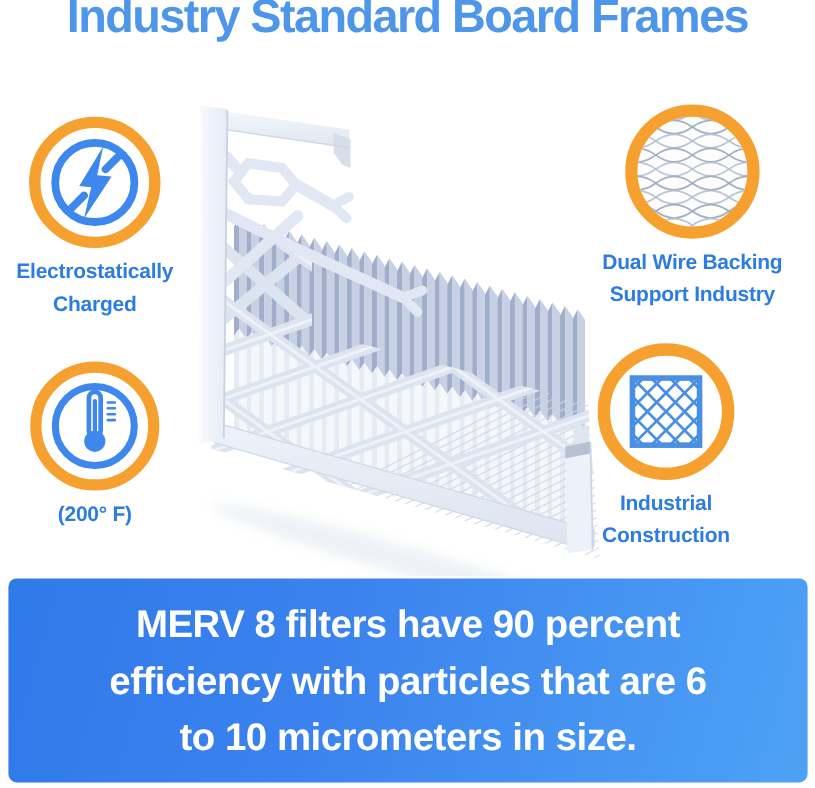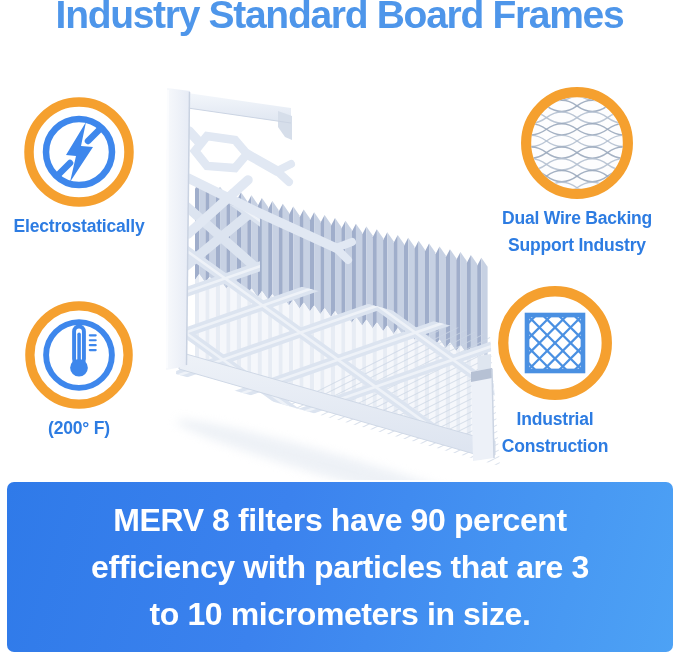--- a/index.html
+++ b/index.html
@@ -302,20 +302,21 @@
       <svg width="112" height="112" viewBox="0 0 112 112" xmlns="http://www.w3.org/2000/svg">
         <circle cx="56" cy="56" r="50" fill="#ffffff" stroke="var(--ring-orange)" stroke-width="9.5"></circle>
         <circle cx="56" cy="56" r="33" fill="none" stroke="var(--icon-blue)" stroke-width="6.5"></circle>
         <line x1="77" y1="33" x2="65" y2="45" stroke="var(--icon-blue)" stroke-width="6.5" stroke-linecap="round"></line>
         <line x1="35" y1="79" x2="47" y2="67" stroke="var(--icon-blue)" stroke-width="6.5" stroke-linecap="round"></line>
         <path d="M63,26 L43,59 L53,60 L47,86 L70,51 L58,50 Z" fill="var(--icon-blue)"></path>
       </svg>
     </div>
     <div class="labels">
       <div>Electrostatically</div>
+      <div>Charged</div>
     </div>
   </div>
 
   <div class="feature" id="feature-wire">
     <div class="icon-wrap">
       <svg width="114" height="114" viewBox="0 0 112 112" xmlns="http://www.w3.org/2000/svg">
         <defs>
             <clipPath id="meshClip">
               <circle cx="56" cy="56" r="45"></circle>
             </clipPath>
@@ -403,17 +404,17 @@
       </svg>
     </div>
     <div class="labels">
       <div>Industrial</div>
       <div>Construction</div>
     </div>
   </div>
 
   <div class="banner">
     <div class="line">MERV 8 filters have 90 percent</div>
-    <div class="line">efficiency with particles that are 3</div>
+    <div class="line">efficiency with particles that are 6</div>
     <div class="line">to 10 micrometers in size.</div>
   </div>
 
 </div>
 
 </body></html>

